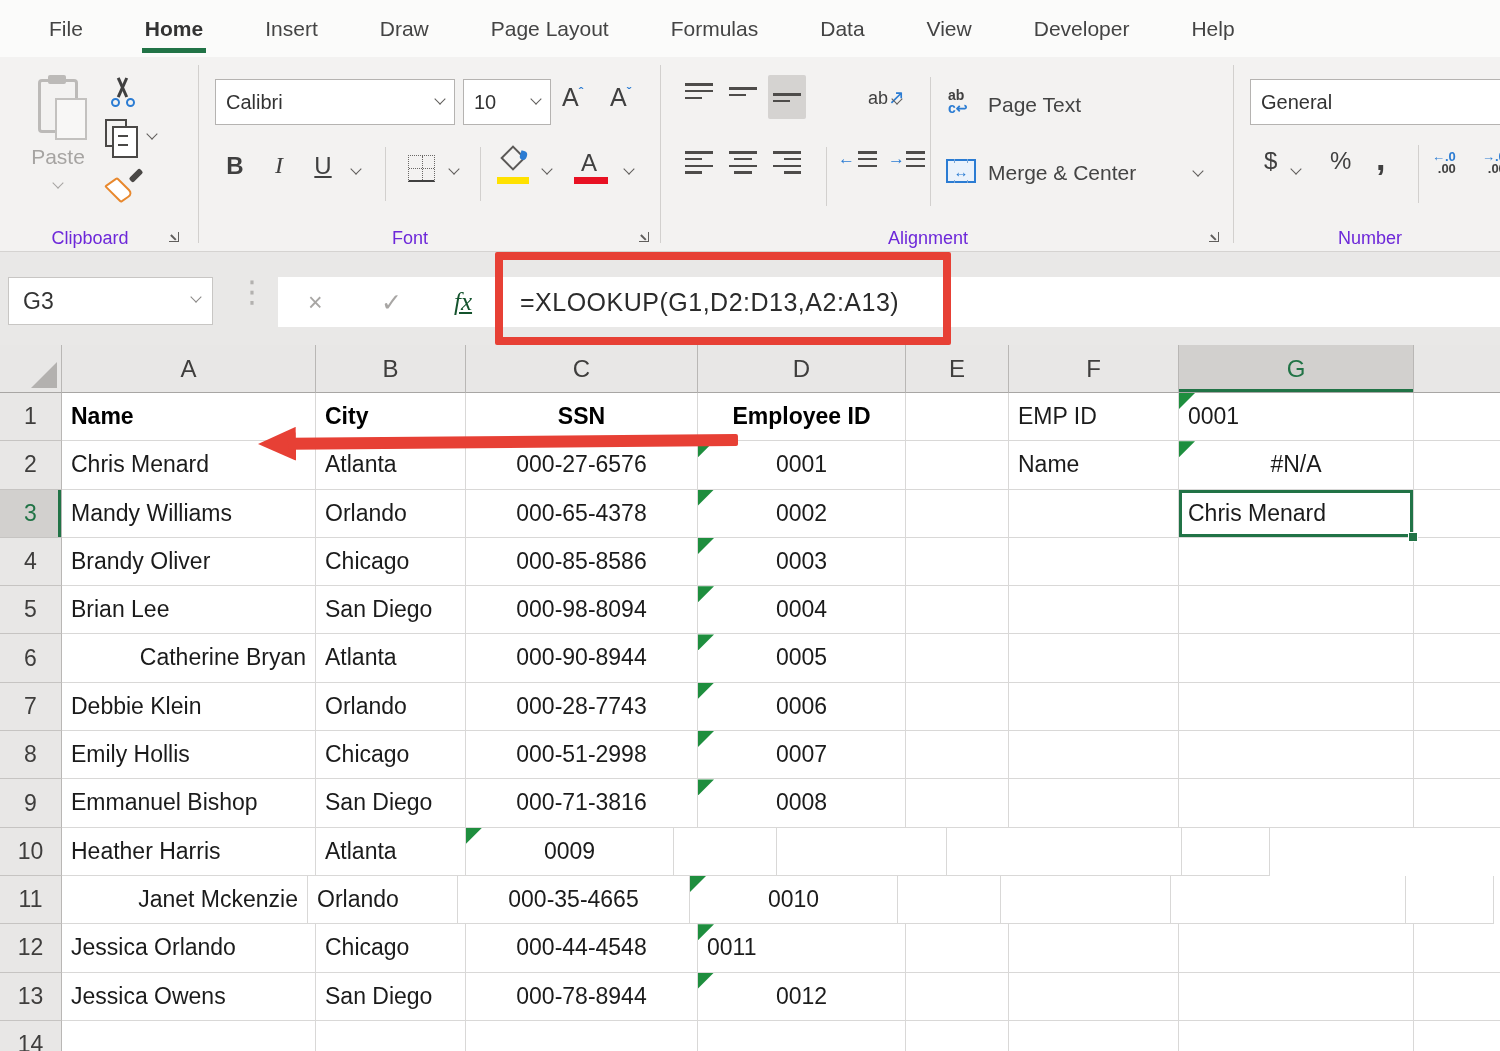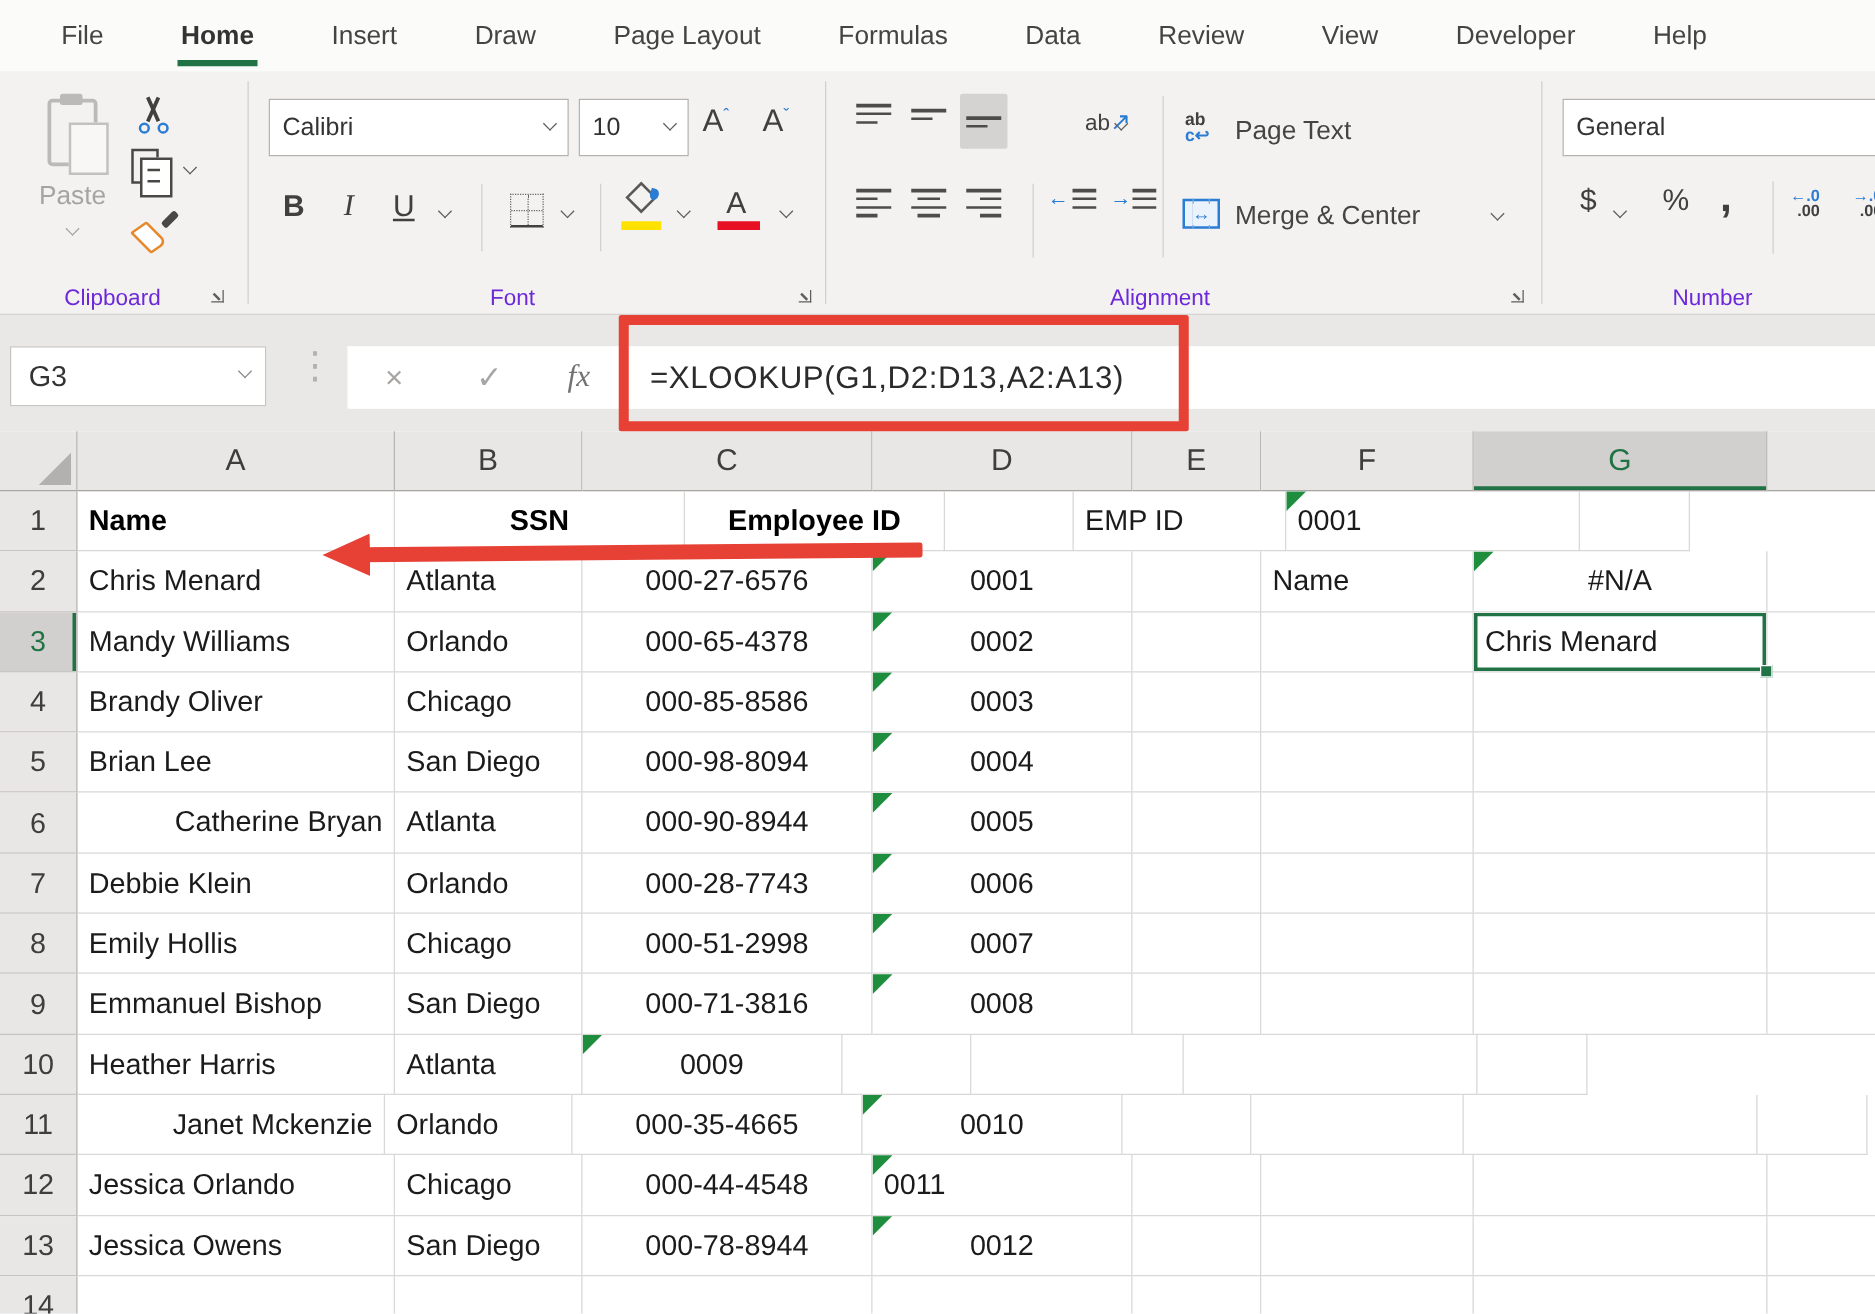--- a/index.html
+++ b/index.html
@@ -113,21 +113,21 @@
   
   #fbar { position:absolute; left:0; top:252px; width:1500px; height:93px; background:#e9e8e7; }
   #namebox { position:absolute; left:8px; top:25px; width:205px; height:48px; background:#fff;
              border:1px solid #c8c6c4; display:flex; align-items:center; padding-left:14px;
              font-size:23px; color:#333; }
   #namebox .chev { position:absolute; right:12px; top:50%; margin-top:-8px; border-color:#8a8886; }
   #fbar-dots { position:absolute; left:237px; top:22px; font-size:30px; color:#b3b1af; }
   #ffield { position:absolute; left:278px; top:25px; right:0; height:50px; background:#fff; }
   .fbtn { position:absolute; top:0; height:50px; display:flex; align-items:center;
           font-size:25px; color:#a8a6a4; }
-  #fx-btn { font-family:"Liberation Serif", serif; font-style:italic; color:#737373; }
+  #fx-btn { font-family:"Liberation Serif", serif; font-style:italic; color:#14532d;text-decoration:underline; }
   #formula-text { position:absolute; left:242px; top:0; height:50px; display:flex;
                   align-items:center; font-size:25px; color:#2b2b2b; letter-spacing:.5px; }
   #red-box { position:absolute; left:495px; top:0; width:456px; height:93px;
              border:8px solid #e74035; border-radius:2px; z-index:5; }
 
   
   #grid { position:absolute; left:0; top:345px; width:1500px; height:706px; background:#fff; }
   #hrow { display:flex; height:48px; }
   .corner { width:62px; height:48px; background:#e8e7e6; border-right:1px solid #b9b7b5;
             border-bottom:1px solid #a8a6a4; position:relative; flex:none; }
@@ -166,21 +166,20 @@
 <div id="app">
 
   <div id="tabbar">
       <div class="tab">File</div>
       <div class="tab active">Home</div>
       <div class="tab">Insert</div>
       <div class="tab">Draw</div>
       <div class="tab">Page Layout</div>
       <div class="tab">Formulas</div>
       <div class="tab">Data</div>
-      <div class="tab">Review</div>
       <div class="tab">View</div>
       <div class="tab">Developer</div>
       <div class="tab">Help</div>
     </div>
 
   <div id="ribbon">
 
     <div id="paste-btn">
       <span class="icon-paste"></span>
       <span class="plabel">Paste</span>
@@ -324,20 +323,21 @@
         <div class="chead" style="width: 208px;">D</div>
         <div class="chead" style="width: 103px;">E</div>
         <div class="chead" style="width: 170px;">F</div>
         <div class="chead sel" style="width: 235px;">G</div>
         <div class="chead" style="width: 88px;"></div>
       </div>
     <div id="rows">
         <div class="grow">
           <div class="rhead">1</div>
           <div class="cell b" style="width: 254px; text-align: left;"><span>Name</span></div>
+          <div class="cell b" style="width: 150px; text-align: left;"><span>City</span></div>
           <div class="cell b" style="width: 232px; text-align: center;"><span>SSN</span></div>
           <div class="cell b" style="width: 208px; text-align: center;"><span>Employee ID</span></div>
           <div class="cell" style="width: 103px; text-align: left;"><span></span></div>
           <div class="cell" style="width: 170px; text-align: left;"><span>EMP ID</span></div>
           <div class="cell" style="width: 235px; text-align: left;"><span>0001</span><span class="tri"></span></div>
           <div class="cell" style="width: 88px; text-align: left;"><span></span></div>
         </div>
         <div class="grow">
           <div class="rhead">2</div>
           <div class="cell" style="width: 254px; text-align: left;"><span>Chris Menard</span></div>

